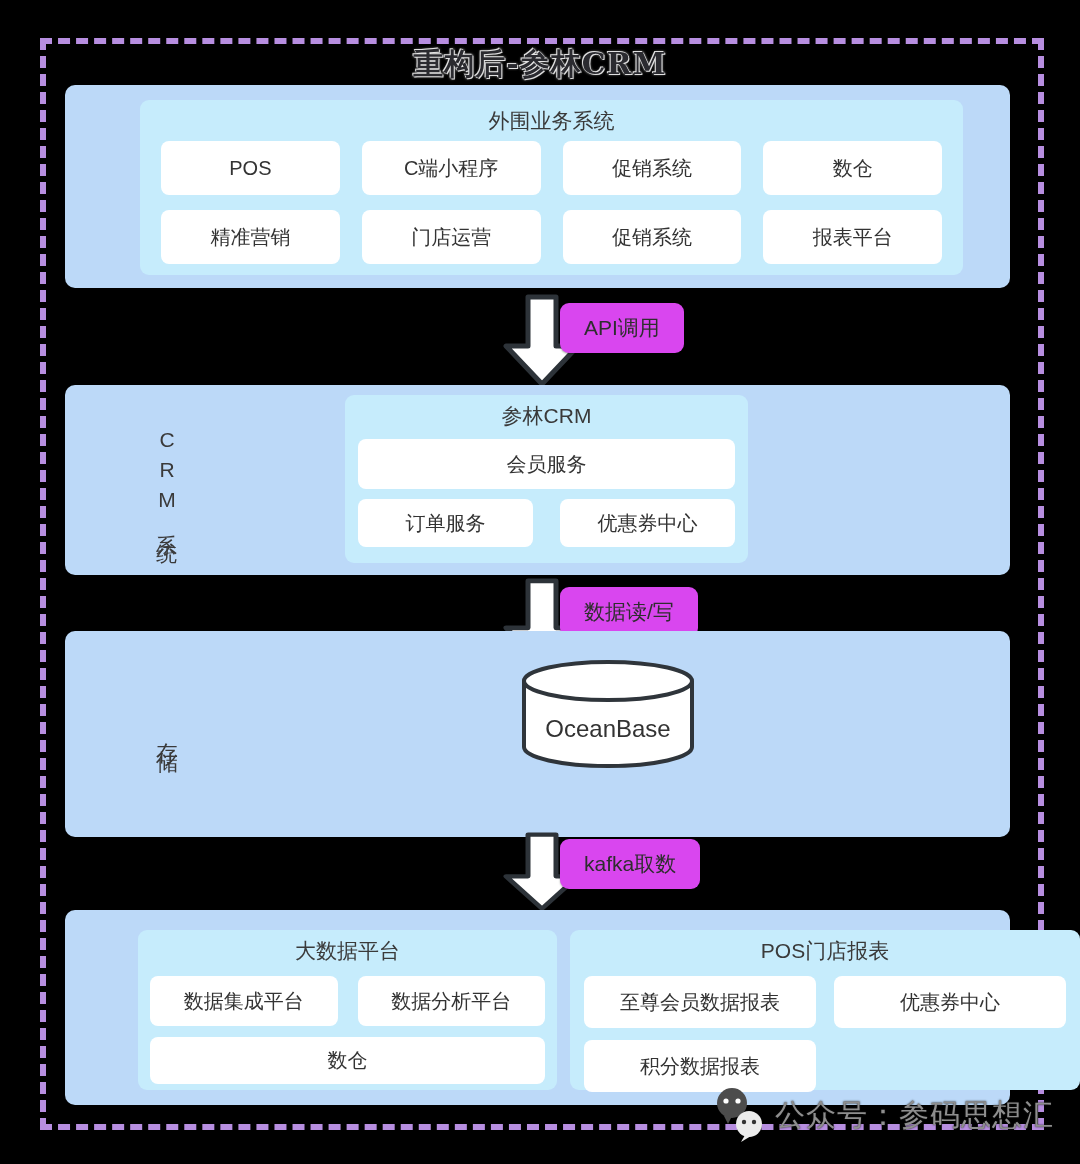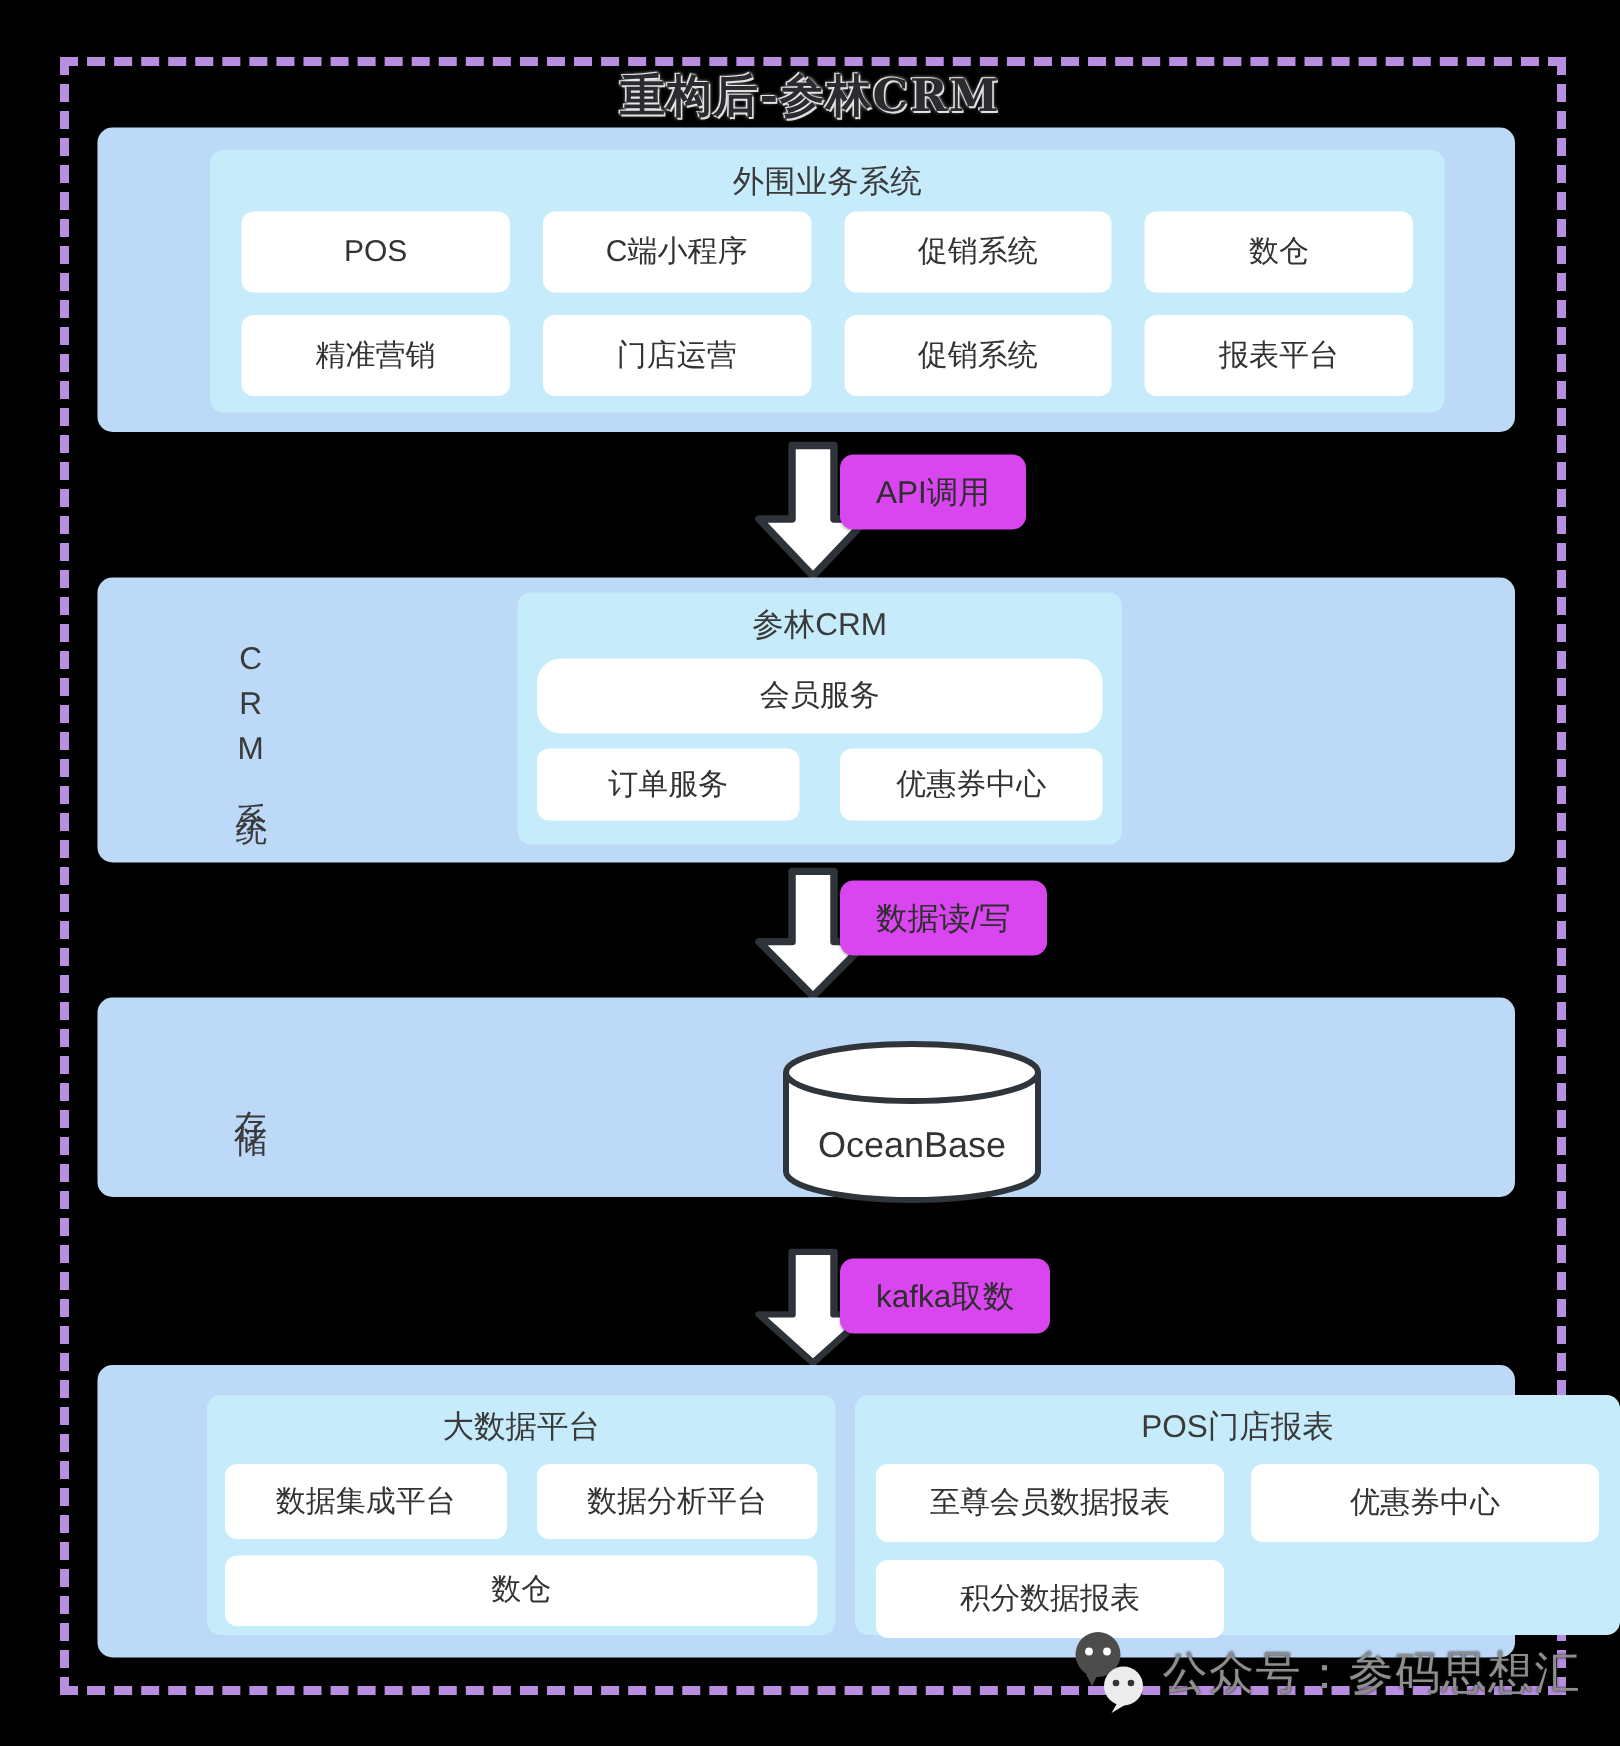--- a/index.html
+++ b/index.html
@@ -53,21 +53,21 @@
   .grid8 .wbox{height:54px;}
   .arrow-wrap{position:absolute;}
   .arrow-label{
     position:absolute;background:#d946ef;border-radius:9px;
     font-size:21px;color:#2e2e2e;
     padding:11px 24px;white-space:nowrap;
     box-shadow:0 1px 2px rgba(0,0,0,0.35);
   }
   .crm-row{display:flex;gap:27px;padding:0 13px;margin-top:10px;}
   .crm-row .wbox{flex:1;height:48px;}
-  .crm-wide{margin:3px 13px 0;height:50px;border-radius:16px;}
+  .crm-wide{margin:3px 13px 0;height:50px;}
   .bd-row{display:flex;gap:20px;padding:0 12px;margin-top:5px;}
   .bd-row .wbox{flex:1;height:50px;}
   .bd-wide{margin:11px 12px 0;height:47px;}
   .pos-grid{
     display:grid;grid-template-columns:1fr 1fr;gap:12px 18px;
     padding:0 14px;margin-top:5px;
   }
   .pos-grid .wbox{height:52px;padding:4px 8px;box-sizing:border-box;}
   .watermark{
     position:absolute;right:26px;top:1086px;
@@ -121,21 +121,21 @@
   </div>
 </div>
 
 <div class="arrow-wrap" style="left:500px;top:578px;">
   <svg width="84" height="90" viewBox="0 0 84 94" preserveAspectRatio="none">
     <path d="M28 3 H56 V52 H78 L42 90 L6 52 H28 Z" fill="#ffffff" stroke="#2d3339" stroke-width="5" stroke-linejoin="round"></path>
   </svg>
 </div>
 <div class="arrow-label" style="left:560px;top:587px;">数据读/写</div>
 
-<div class="section" style="top:665px;height:133px;">
+<div class="section" style="top:631px;height:206px;">
   <div class="vlabel">存储</div>
   <svg style="position:absolute;left:455px;top:28px;" width="176" height="112" viewBox="0 0 176 112">
     <path d="M4 22 V88 A84 19 0 0 0 172 88 V22" fill="#ffffff" stroke="#2f353b" stroke-width="4" stroke-linejoin="round"></path>
     <ellipse cx="88" cy="22" rx="84" ry="19" fill="#ffffff" stroke="#2f353b" stroke-width="4"></ellipse>
     <text x="88" y="78" text-anchor="middle" font-size="24" fill="#333333" font-family="Liberation Sans, DejaVu Sans, sans-serif">OceanBase</text>
   </svg>
 </div>
 
 <div class="arrow-wrap" style="left:500px;top:832px;">
   <svg width="84" height="80" viewBox="0 0 84 94" preserveAspectRatio="none">

